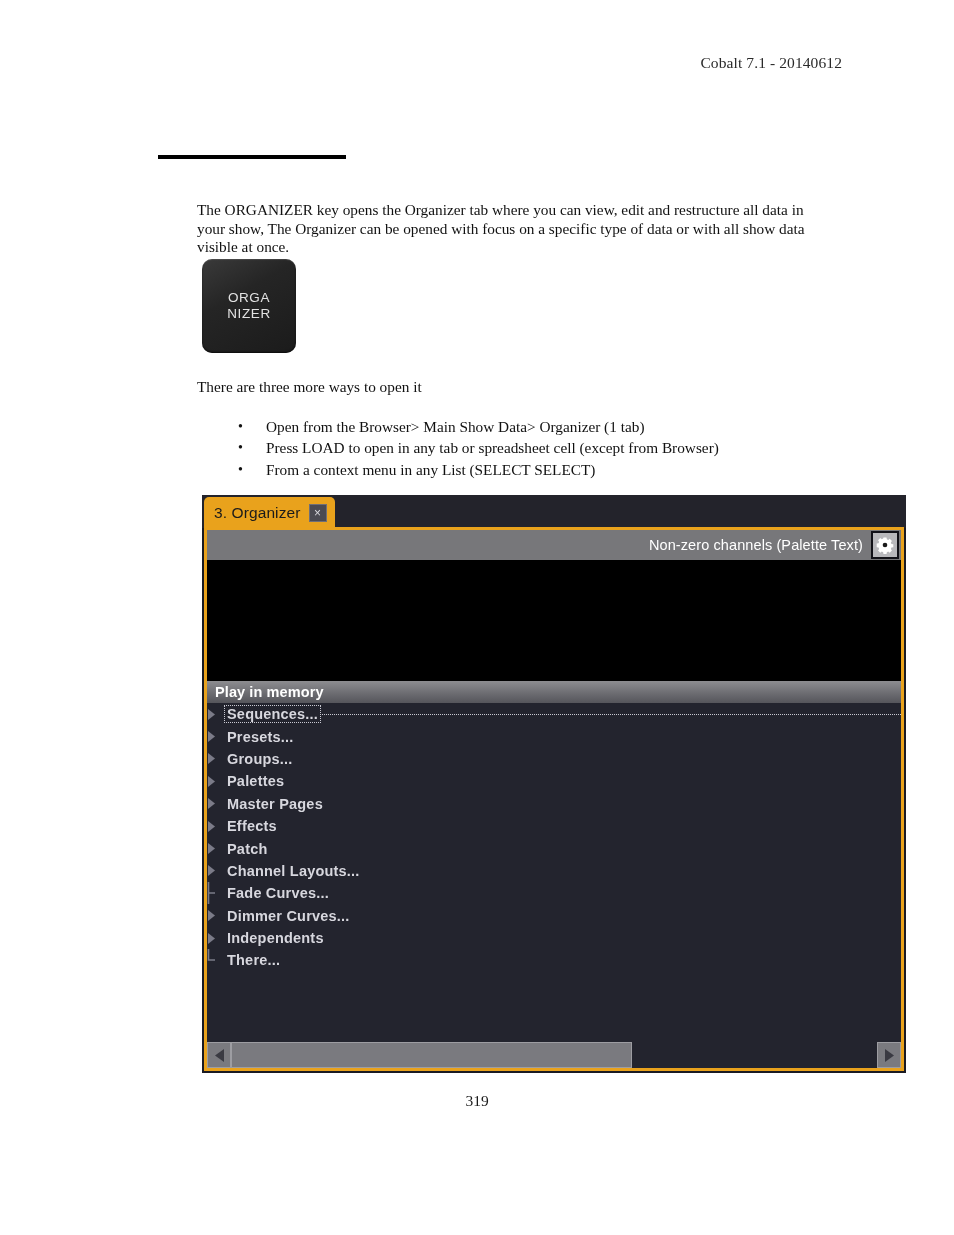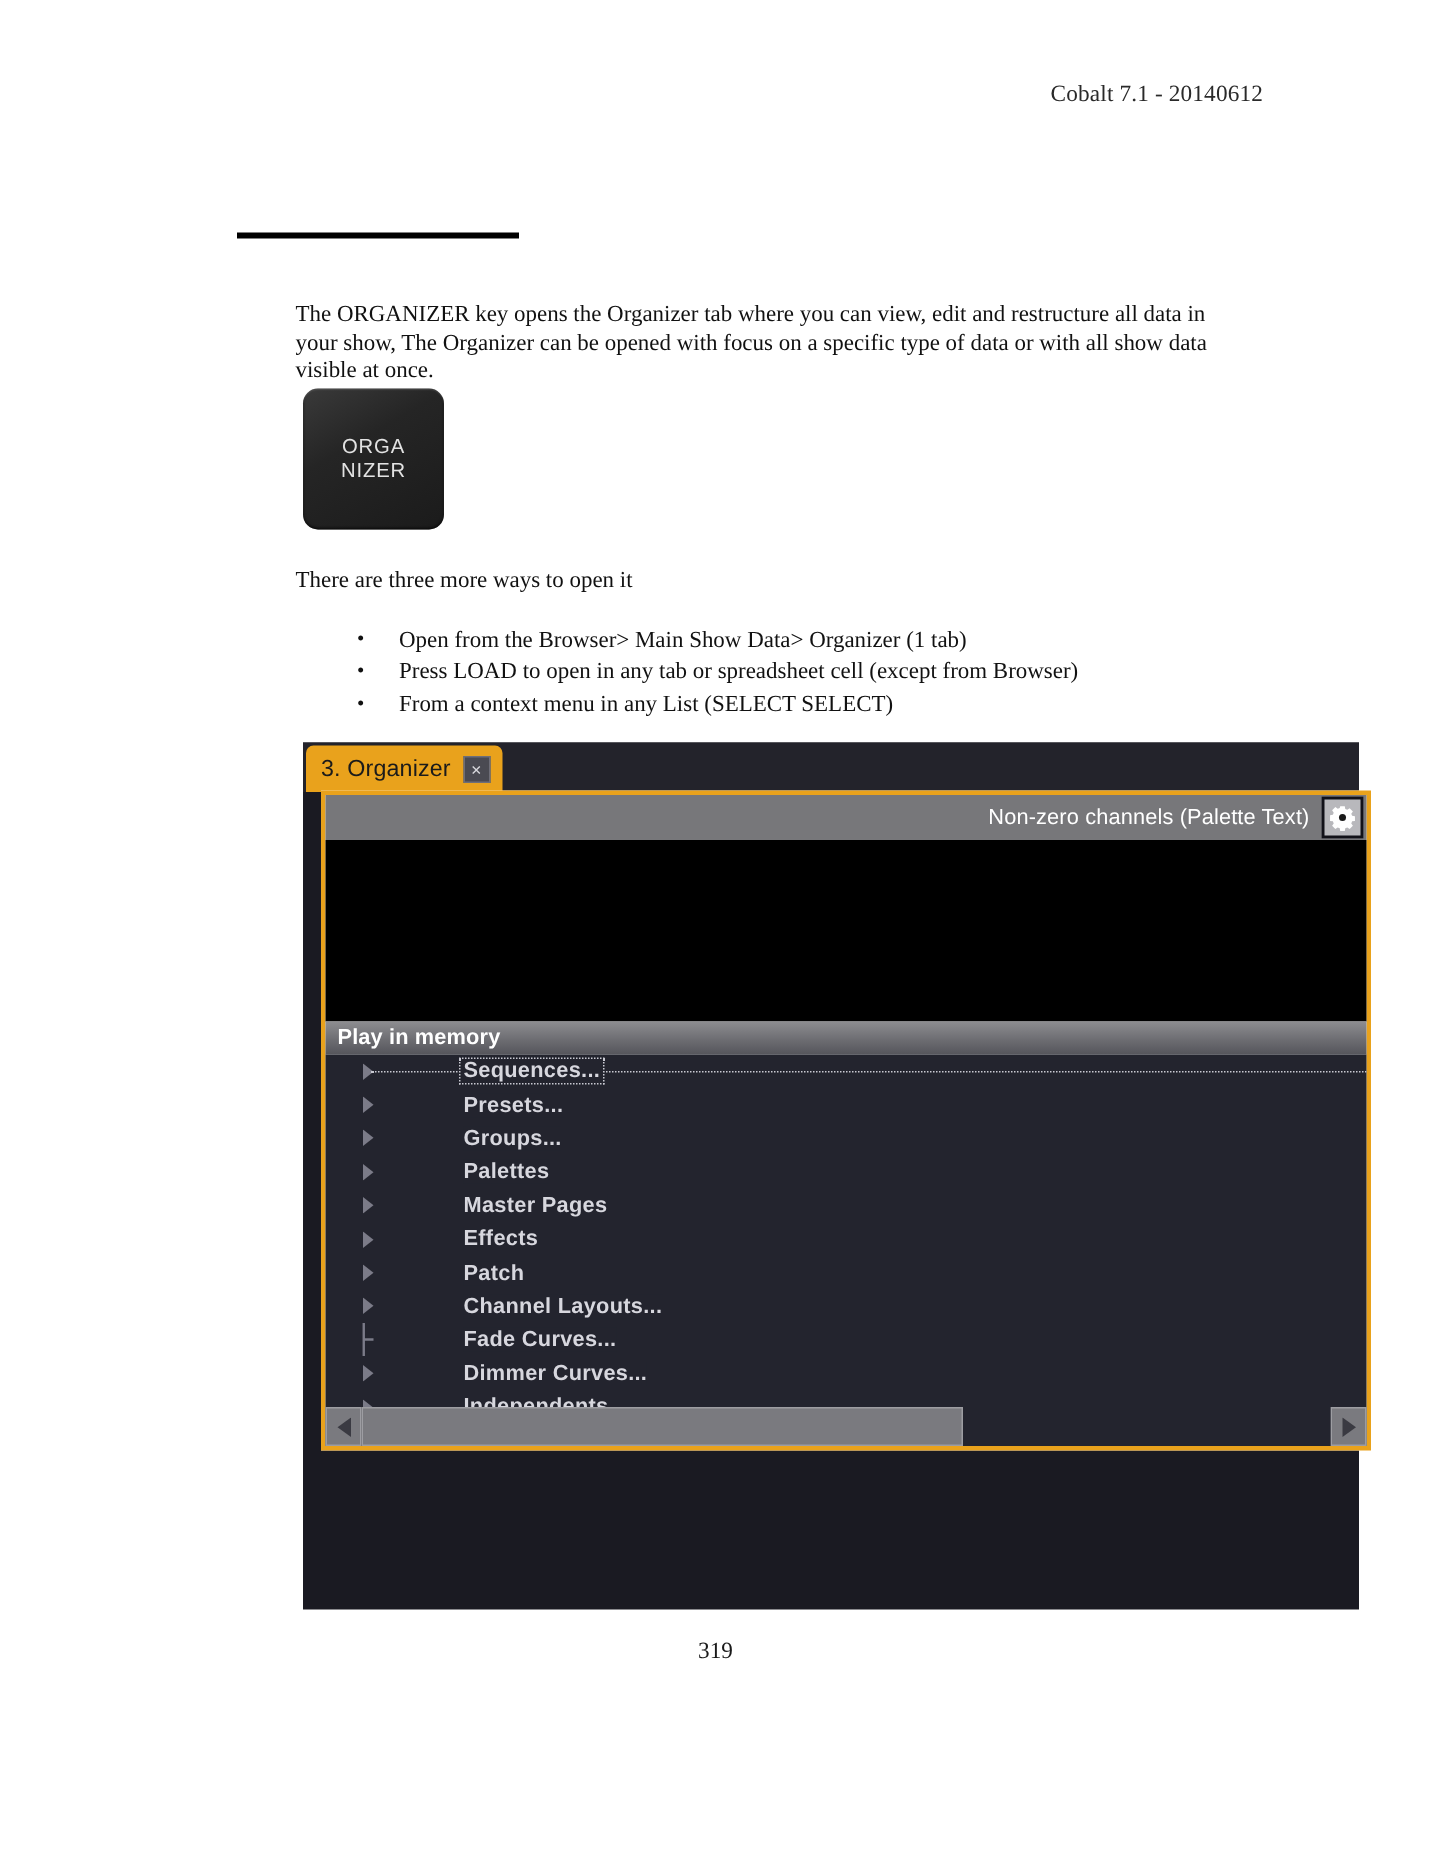--- a/index.html
+++ b/index.html
@@ -156,27 +156,27 @@
     font-size: 12px;
     line-height: 16px;
     text-align: center;
     box-sizing: border-box;
     cursor: pointer;
   }
 
   
   .ui-body {
     position: absolute;
-    left: 12px;
+    left: 2px;
     top: 32px;
     width: 700px;
-    height: 440px;
+    height: 544px;
     box-sizing: border-box;
     border: 3px solid #e9a21c;
-    background: #ffffff;
+    background: #701a75;
   }
 
   
   .ui-toolbar {
     position: absolute;
     left: 0; top: 0;
     right: 0;
     height: 30px;
     background: #77777a;
     display: flex;
@@ -243,23 +243,22 @@
     right: 0;
     bottom: 26px;
     background: #23242e;
     overflow: hidden;
   }
   .tree-row {
     position: relative;
     height: 22.4px;
     display: flex;
     align-items: center;
-    padding-left: 24px;
-    box-sizing: border-box;
-    gap: 48px;
+    padding-left: 0;
+    box-sizing: border-box;
   }
   .tree-row.selected .tree-text {
     border: 1px dotted #c9c9d2;
     padding: 0 2px;
     margin-left: -3px;
   }
   .tree-row.selected .row-dotline {
     position: absolute;
     left: 30px;
     right: 0;
@@ -499,21 +498,21 @@
         </span>
         <span class="tree-text">Independents</span>
       </div>
 
       <div class="tree-row">
         <span class="marker">
           <svg width="9" height="22" viewBox="0 0 9 22">
               <path d="M1.5 0 V11 H8" stroke="#7b7b88" stroke-width="1.6" fill="none"></path>
             </svg>
         </span>
-        <span class="tree-text">Layouts...</span>
+        <span class="tree-text">There...</span>
       </div>
 
     </div>
 
     <div class="hscroll">
       <span class="scroll-arrow">
         <svg width="11" height="13" viewBox="0 0 11 13">
             <path d="M10 0 L1 6.5 L10 13 Z" fill="#3a3a42"></path>
           </svg>
       </span>

